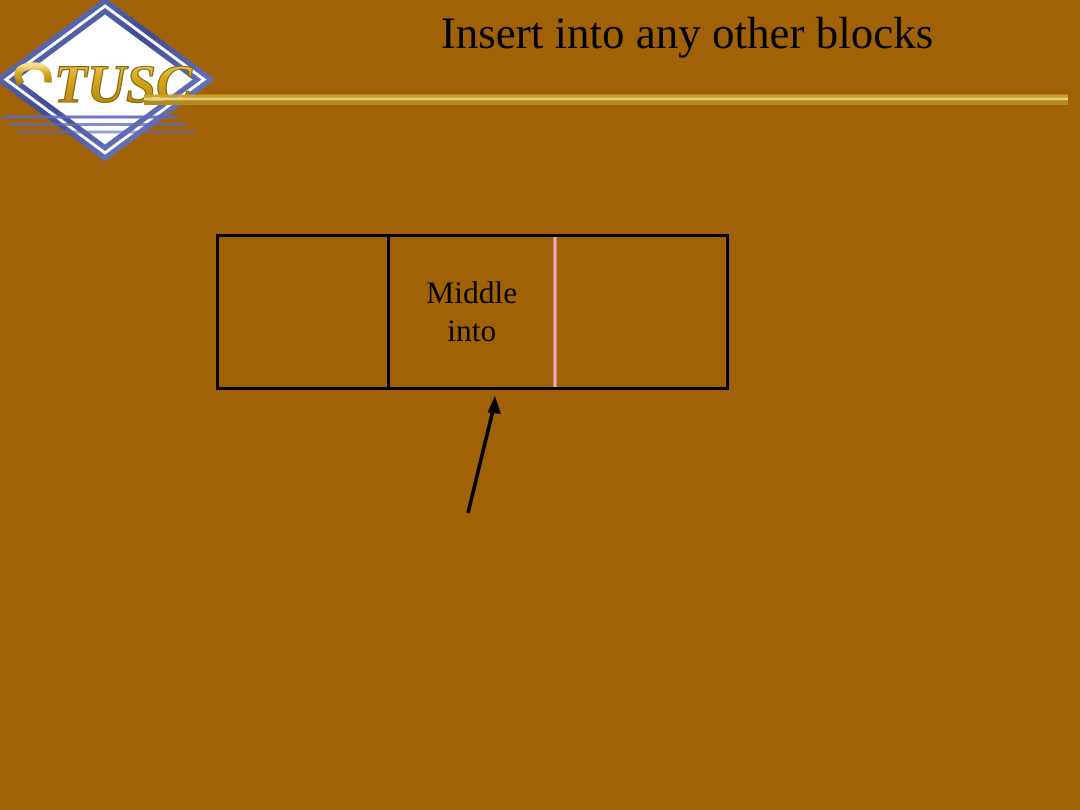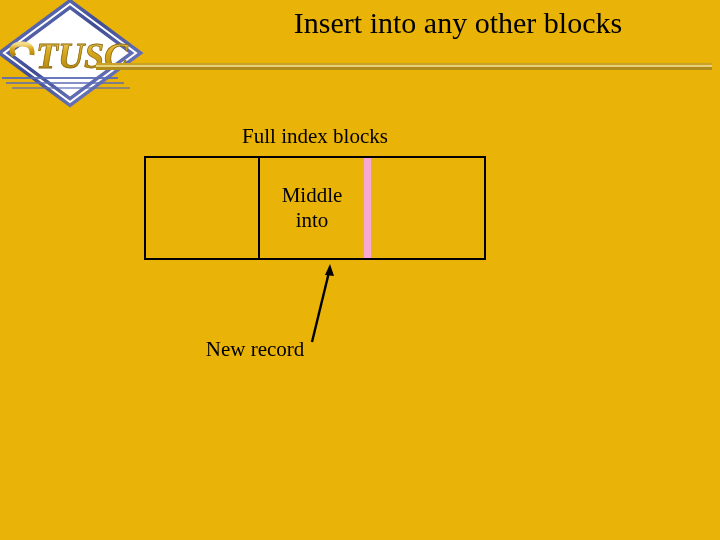--- a/index.html
+++ b/index.html
@@ -4,21 +4,21 @@
 <style>
   html, body {
     margin: 0;
     padding: 0;
     background: #ffffff;
   }
   #slide {
     position: relative;
     width: 720px;
     height: 540px;
-    background: #eab308;
+    background: #a16207;
     overflow: hidden;
     font-family: "Liberation Serif", "DejaVu Serif", serif;
     color: #000000;
   }
 
   
   #logo {
     position: absolute;
     left: 0px;
     top: 0px;
@@ -90,21 +90,21 @@
     box-sizing: border-box;
     height: 100%;
     display: flex;
     align-items: center;
     justify-content: center;
     text-align: center;
     font-size: 21px;
     line-height: 25px;
   }
   #table-blocks .cell-left   { width: 113px; }
-  #table-blocks .cell-middle { width: 115px; border-left: 2px solid #000000; border-right: 7px solid #f9a8d4; }
+  #table-blocks .cell-middle { width: 115px; border-left: 2px solid #000000; border-right: 2px solid #f9a8d4; }
   #table-blocks .cell-right  { width: 114px; }
 
   
   #arrow {
     position: absolute;
     left: 295px;
     top: 258px;
     width: 56px;
     height: 92px;
   }
@@ -163,35 +163,33 @@
   </div>
 
   <div id="title">Insert into any other blocks</div>
 
   <div id="rule">
     <div class="bar-top"></div>
     <div class="bar-mid"></div>
     <div class="bar-bot"></div>
   </div>
 
-  <div id="caption-full">Full index blocks</div>
 
   <div id="table-blocks">
     <div class="cell cell-left"></div>
     <div class="cell cell-middle">
       <div>
         <div>Middle</div>
         <div>into</div>
       </div>
     </div>
     <div class="cell cell-right"></div>
   </div>
 
   <div id="arrow">
     <svg width="56" height="92" viewBox="0 0 56 92" xmlns="http://www.w3.org/2000/svg">
       <line x1="17" y1="84" x2="35" y2="10" stroke="#000000" stroke-width="2.4"></line>
       <polygon points="35,6 30,17 39,18" fill="#000000"></polygon>
     </svg>
   </div>
 
-  <div id="label-new-record">New record</div>
 
 </div>
 
 </body></html>

